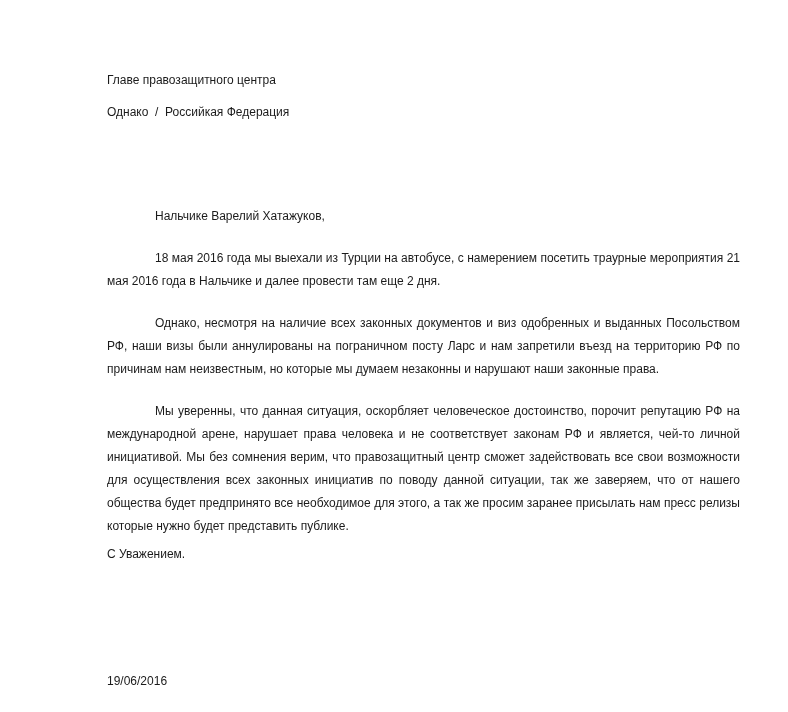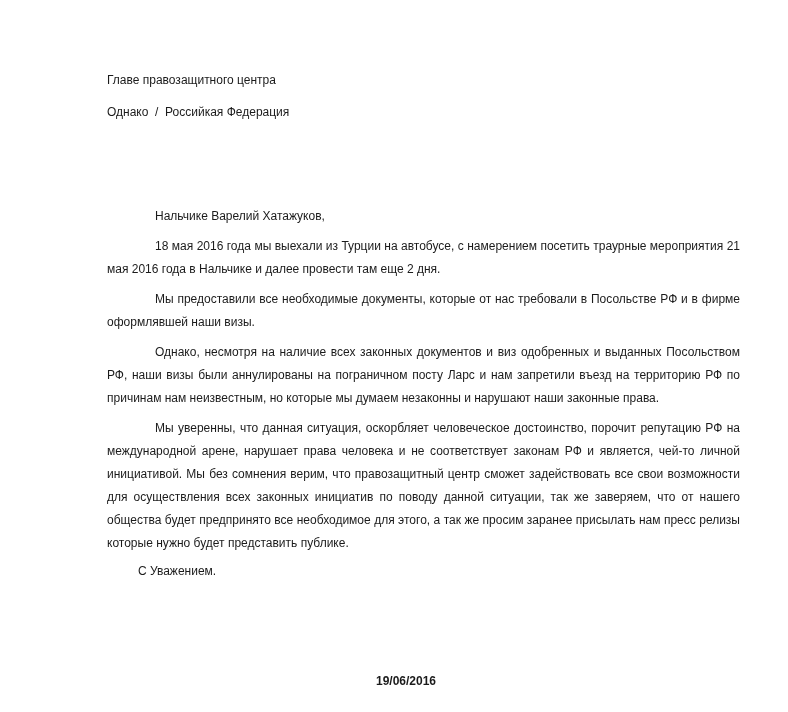--- a/index.html
+++ b/index.html
@@ -29,50 +29,47 @@
     margin: 0 0 9px 0;
   }
   .recipient-line.loc {
     margin-bottom: 0;
   }
   .salutation {
     margin-top: 81px;
     text-indent: 48px;
   }
   .para {
-    margin: 7px 0 0 0;
+    margin: 19px 0 0 0;
     text-align: justify;
     text-indent: 48px;
   }
   .closing {
     margin-top: 5px;
-    margin-left: 31px;
   }
   .footer {
     position: absolute;
     left: 107px;
     right: 83px;
     top: 670px;
     display: flex;
-    justify-content: center;
-    font-weight: bold;
+    justify-content: space-between;
   }
 </style>
 </head>
 <body>
 
 <div class="page">
   <div class="content">
     <div class="recipient-line">Главе правозащитного центра</div>
     <div class="recipient-line loc">Однако  /  Российкая Федерация</div>
 
     <div class="salutation">Нальчике Варелий Хатажуков,</div>
 
     <p class="para">18 мая 2016 года мы выехали из Турции на автобусе, с намерением посетить траурные мероприятия 21 мая 2016 года в Нальчике и далее провести там еще 2 дня.</p>
-    <p class="para">Мы предоставили все необходимые документы, которые от нас требовали в Посольстве РФ и в фирме оформлявшей наши визы.</p>
     <p class="para">Однако, несмотря на наличие всех законных документов и виз одобренных и выданных Посольством РФ, наши визы были аннулированы на пограничном посту Ларс и нам запретили въезд на территорию РФ по причинам нам неизвестным, но которые мы думаем незаконны и нарушают наши законные права.</p>
     <p class="para">Мы уверенны, что данная ситуация, оскорбляет человеческое достоинство, порочит репутацию РФ на международной арене, нарушает права человека и не соответствует законам РФ и является, чей-то личной инициативой. Мы без сомнения верим, что правозащитный центр сможет задействовать все свои возможности для осуществления всех законных инициатив по поводу данной ситуации, так же заверяем, что от нашего общества будет предпринято все необходимое для этого, а так же просим заранее присылать нам пресс релизы которые нужно будет представить публике.</p>
 
     <div class="closing">С Уважением.</div>
   </div>
 
   <div class="footer">
     <span>19/06/2016</span>
   </div>
 </div>

